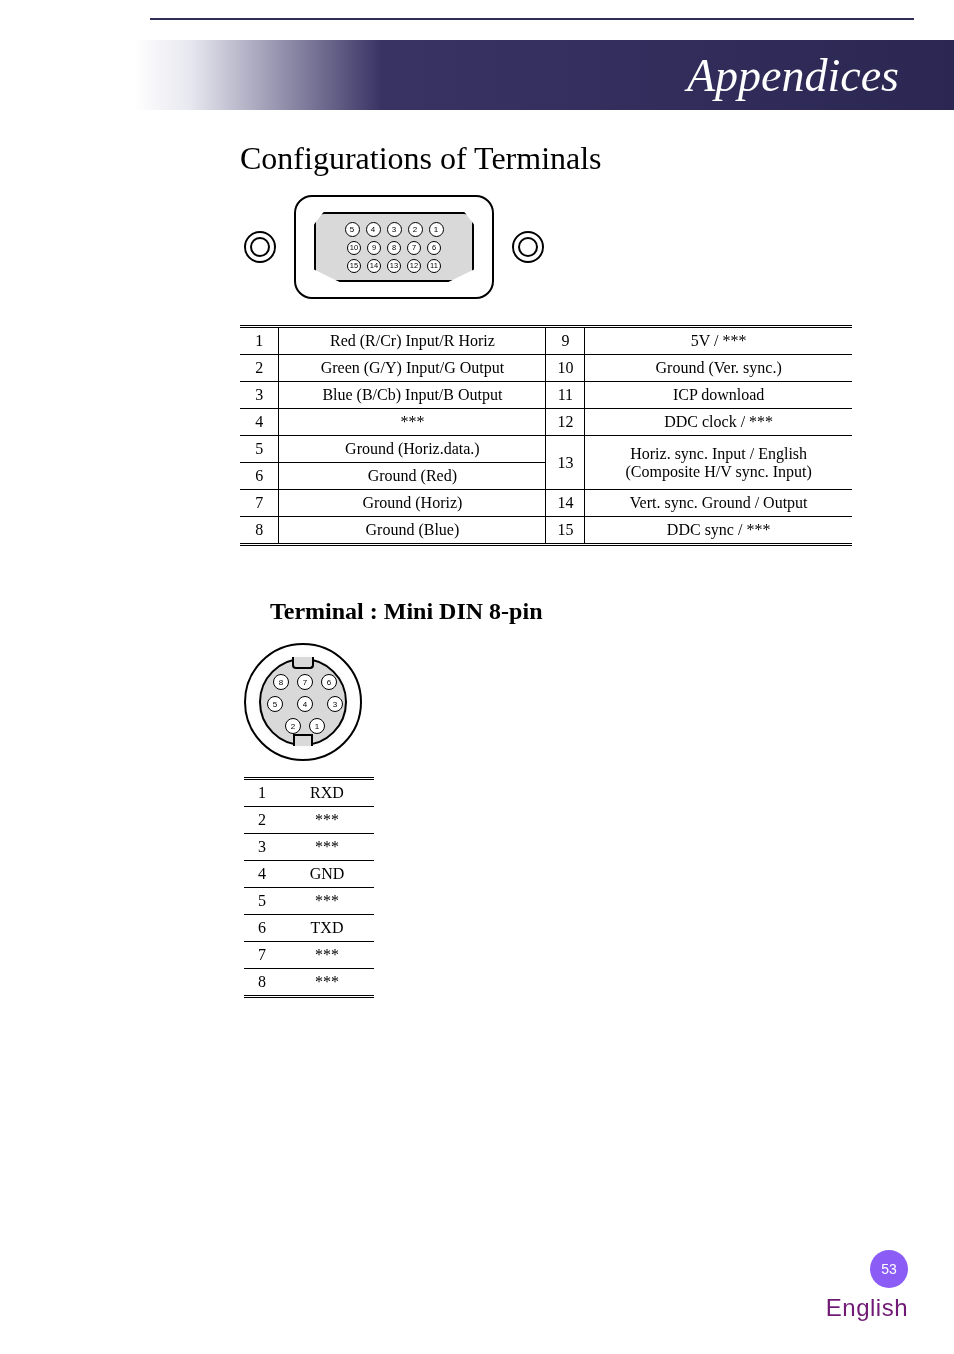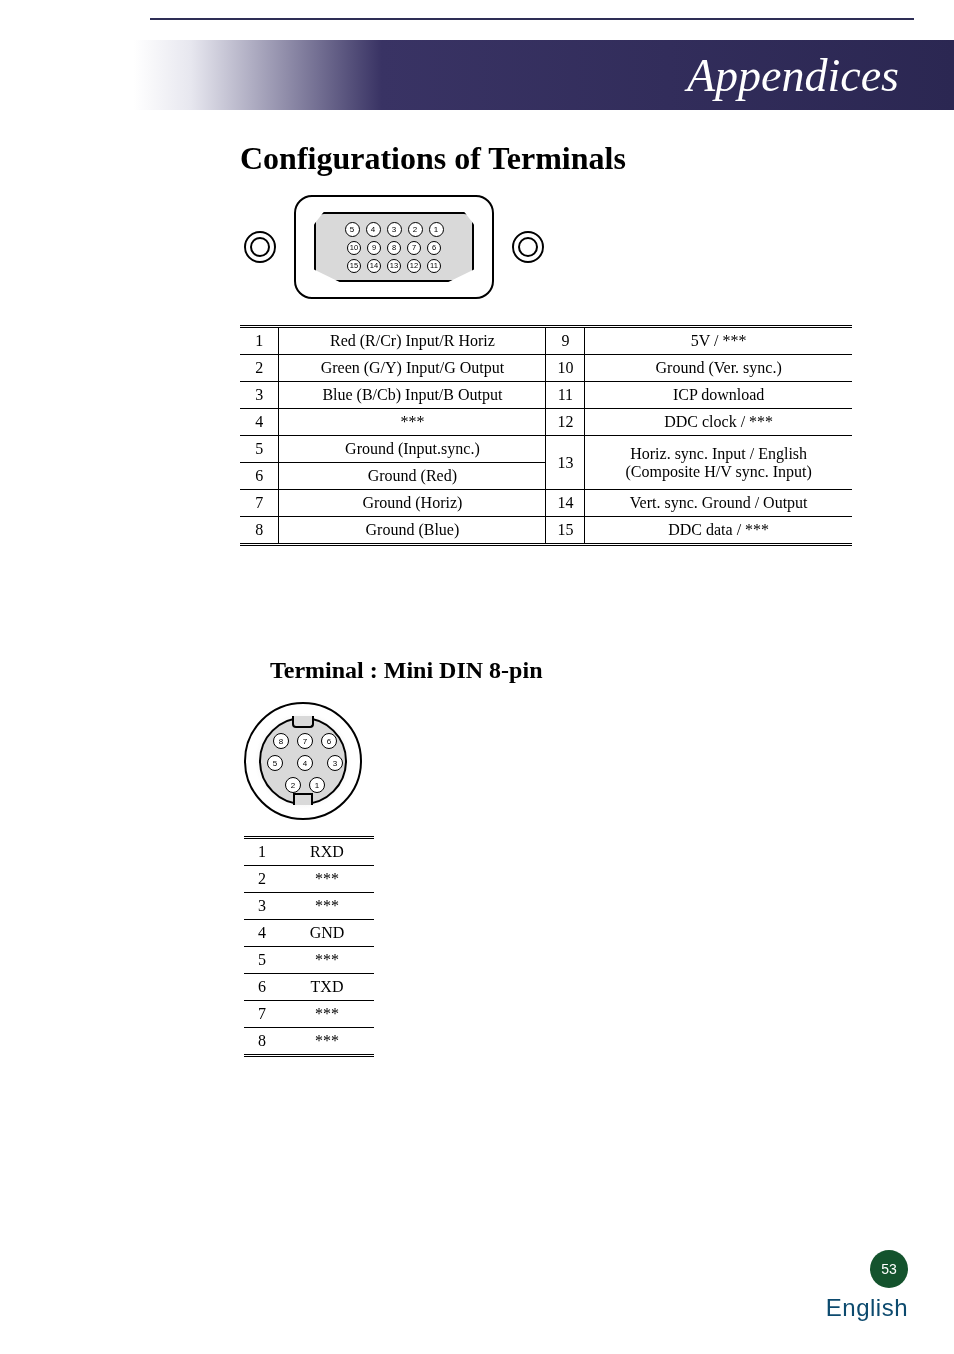--- a/index.html
+++ b/index.html
@@ -4,21 +4,21 @@
 <style>
   * { box-sizing: border-box; margin: 0; padding: 0; }
   html, body { width: 954px; height: 1354px; font-family: Georgia, 'Times New Roman', serif; color: #000; background: #fff; }
   .page { position: relative; width: 954px; height: 1354px; padding: 12px; }
   .top-rule { position: absolute; top: 18px; left: 150px; right: 40px; height: 2px; background: #2e2e56; }
   .banner { position: absolute; top: 40px; left: 0; right: 0; height: 70px;
     background: linear-gradient(90deg, #fff 0%, #fff 14%, #e7e7ef 20%, #393364 40%, #2b2752 100%);
     display: flex; align-items: center; justify-content: flex-end; padding-right: 55px; }
   .banner-title { color: #fff; font-style: italic; font-family: 'Palatino Linotype', Palatino, Georgia, serif; font-size: 46px; }
   .content { position: absolute; top: 140px; left: 240px; right: 85px; }
-  h1.section { font-family: 'Palatino Linotype', Palatino, Georgia, serif; font-weight: bold; font-size: 32px; margin-bottom: 18px; }
+  h1.section { font-family: 'Palatino Linotype', Palatino, Georgia, serif; font-weight: normal; font-size: 32px; margin-bottom: 18px; }
   h2.sub { font-family: 'Palatino Linotype', Palatino, Georgia, serif; font-weight: bold; font-size: 24px; margin: 10px 0 18px 30px; }
   .connector-row { display: flex; align-items: center; gap: 18px; margin: 14px 0 26px 4px; }
   .screw { width: 32px; height: 32px; border: 2.5px solid #000; border-radius: 50%; display: flex; align-items: center; justify-content: center; }
   .screw::after { content: ""; width: 16px; height: 16px; border: 2px solid #000; border-radius: 50%; }
   .dsub { position: relative; width: 200px; height: 104px; border: 2.5px solid #000; border-radius: 18px; background: #fff; display: flex; align-items: center; justify-content: center; }
   .dsub-inner { width: 160px; height: 70px; border: 2.5px solid #000; background: #d9d9d9; border-radius: 10px;
     clip-path: polygon(6% 0, 94% 0, 100% 18%, 100% 82%, 84% 100%, 16% 100%, 0 82%, 0 18%);
     display: flex; flex-direction: column; align-items: center; justify-content: center; gap: 4px; padding: 6px 10px; }
   .pin-row { display: flex; gap: 6px; justify-content: center; }
   .pin { width: 15px; height: 15px; border: 1.2px solid #000; border-radius: 50%; background: #fff; display: flex; align-items: center; justify-content: center; font-size: 8px; font-family: Arial, sans-serif; }
@@ -40,22 +40,22 @@
   .din-inner { width: 88px; height: 88px; border: 2px solid #000; border-radius: 50%; background: #d9d9d9; position: relative; }
   .din-notch { position:absolute; top:-3px; left:50%; transform:translateX(-50%); width:22px; height:12px; border:2px solid #000; border-top:none; background:#d9d9d9; border-radius:0 0 4px 4px;}
   .din-key { position:absolute; bottom:-2px; left:50%; transform:translateX(-50%); width:20px; height:12px; border:2px solid #000; border-bottom:none; background:#d9d9d9; }
   .dpin { position:absolute; width:16px; height:16px; border:1.2px solid #000; border-radius:50%; background:#fff; font-size:8px; font-family:Arial,sans-serif; display:flex; align-items:center; justify-content:center; }
 
   table.din { border-collapse: collapse; width: 130px; font-family: 'Palatino Linotype', Palatino, Georgia, serif; font-size: 16px; margin-left: 4px; }
   table.din td { border-bottom: 1px solid #000; padding: 4px 10px; text-align: center; }
   table.din td.n { width: 36px; }
 
   .footer { position: absolute; bottom: 32px; right: 46px; text-align: right; }
-  .page-badge { width: 38px; height: 38px; border-radius: 50%; background: #14532d; color: #fff; display: inline-flex; align-items: center; justify-content: center; font-family: Arial, sans-serif; font-size: 14px; margin-bottom: 6px; }
-  .lang { font-family: Arial, sans-serif; font-size: 24px; color: #0c4a6e; letter-spacing: 0.5px; }
+  .page-badge { width: 38px; height: 38px; border-radius: 50%; background: #8b5cf6; color: #fff; display: inline-flex; align-items: center; justify-content: center; font-family: Arial, sans-serif; font-size: 14px; margin-bottom: 6px; }
+  .lang { font-family: Arial, sans-serif; font-size: 24px; color: #701a75; letter-spacing: 0.5px; }
 </style>
 </head>
 <body>
 
 <div class="page">
   <div class="top-rule"></div>
   <div class="banner">
     <div class="banner-title">Appendices</div>
   </div>
 
@@ -114,44 +114,44 @@
         <td class="desc noright">ICP download</td>
       </tr>
       <tr>
         <td class="num noleft">4</td>
         <td class="desc">***</td>
         <td class="num">12</td>
         <td class="desc noright">DDC clock / ***</td>
       </tr>
       <tr>
         <td class="num noleft">5</td>
-        <td class="desc">Ground (Input.sync.)</td>
+        <td class="desc">Ground (Horiz.data.)</td>
         <td class="num" rowspan="2">13</td>
         <td class="desc noright" rowspan="2">Horiz. sync. Input / English (Composite H/V sync. Input)</td>
       </tr>
       <tr>
         <td class="num noleft">6</td>
         <td class="desc">Ground (Red)</td>
       </tr>
       <tr>
         <td class="num noleft">7</td>
         <td class="desc">Ground (Horiz)</td>
         <td class="num">14</td>
         <td class="desc noright">Vert. sync. Ground / Output</td>
       </tr>
       <tr>
         <td class="num noleft dbl-bot">8</td>
         <td class="desc dbl-bot">Ground (Blue)</td>
         <td class="num dbl-bot">15</td>
-        <td class="desc noright dbl-bot">DDC data / ***</td>
+        <td class="desc noright dbl-bot">DDC sync / ***</td>
       </tr>
     </tbody>
       </table>
 
-    <h2 class="sub" style="margin-top:111px;">Terminal : Mini DIN 8-pin</h2>
+    <h2 class="sub" style="margin-top:52px;">Terminal : Mini DIN 8-pin</h2>
 
     <div class="din-wrap">
       <div class="din-outer">
         <div class="din-inner">
           <div class="din-notch"></div>
           <div class="dpin" style="top:14px; left:12px;">8</div>
           <div class="dpin" style="top:14px; left:36px;">7</div>
           <div class="dpin" style="top:14px; left:60px;">6</div>
           <div class="dpin" style="top:36px; left:6px;">5</div>
           <div class="dpin" style="top:36px; left:36px;">4</div>

